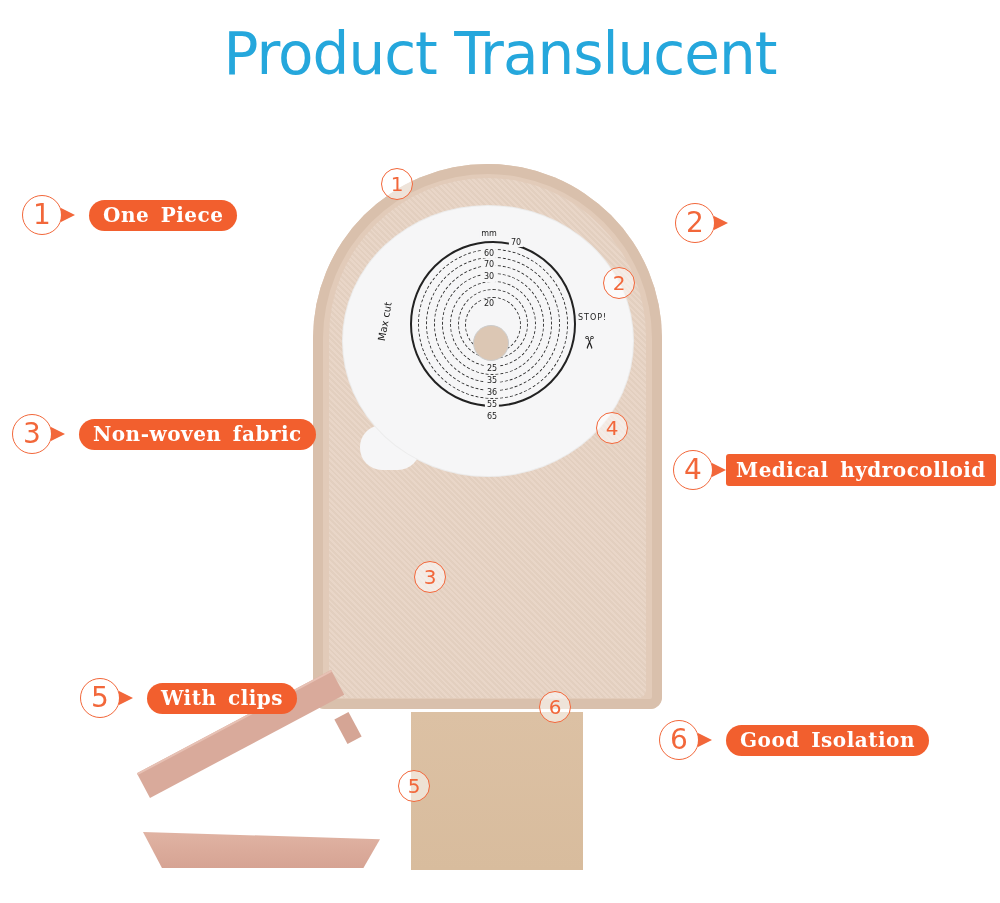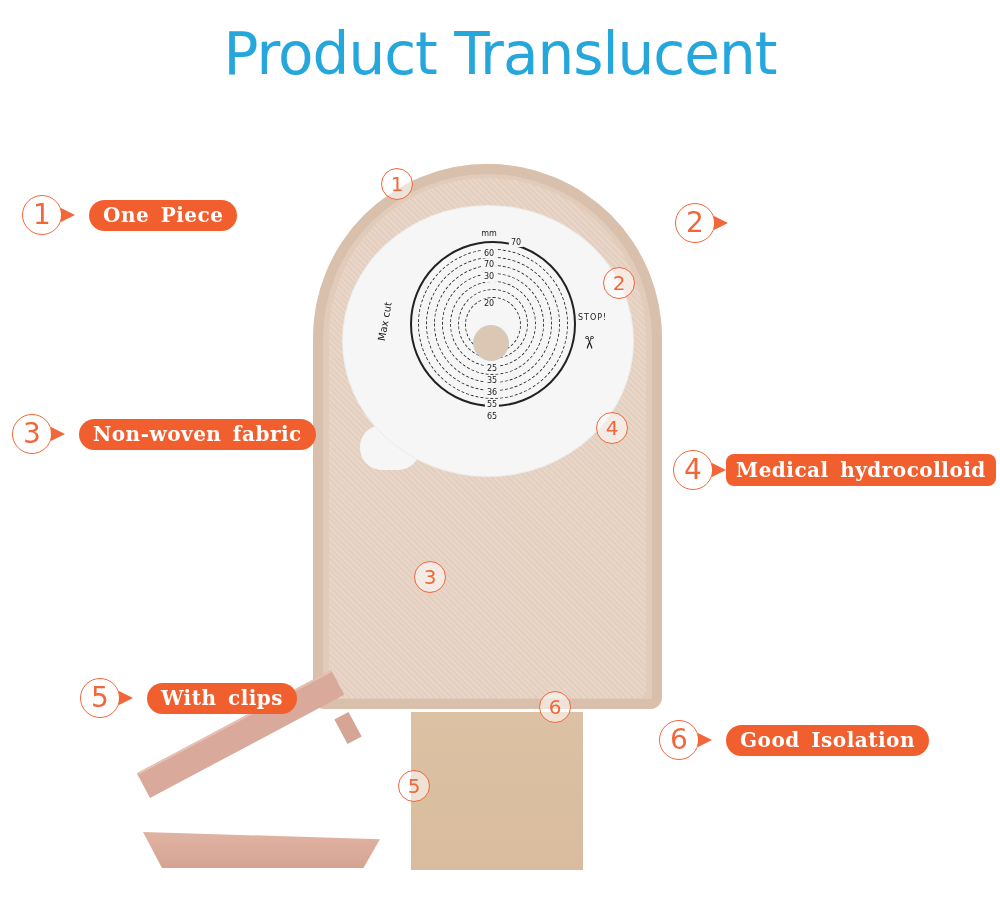--- a/index.html
+++ b/index.html
@@ -22,21 +22,21 @@
     }
     .arrow {
       width: 0; height: 0; border-top: 7px solid transparent; border-bottom: 7px solid transparent;
       border-left: 14px solid #f2673a; margin-left: -1px; margin-right: 14px;
     }
     .pill {
       background: #f25f2e; color: #fff; border-radius: 16px;
       font-family: "DejaVu Serif", serif; font-size: 20px; font-weight: bold;
       padding: 3px 14px 4px 14px; white-space: nowrap; letter-spacing: 0.5px; word-spacing: 4px;
     }
-    .pill.multi { border-radius: 8px; line-height: 26px; padding: 3px 10px; white-space: normal; }
+    .pill.multi { border-radius: 3px; line-height: 26px; padding: 3px 10px; white-space: normal; }
     .pill.multi span { display: block; }
 
     
     .pouch-body {
       position: absolute; left: 313px; top: 164px; width: 349px; height: 545px;
       background: #e2cbb9; border-radius: 175px 175px 12px 12px;
       box-shadow: inset 0 0 0 10px #d9c0ac;
     }
     .pouch-inner {
       position: absolute; left: 329px; top: 178px; width: 317px; height: 520px;

